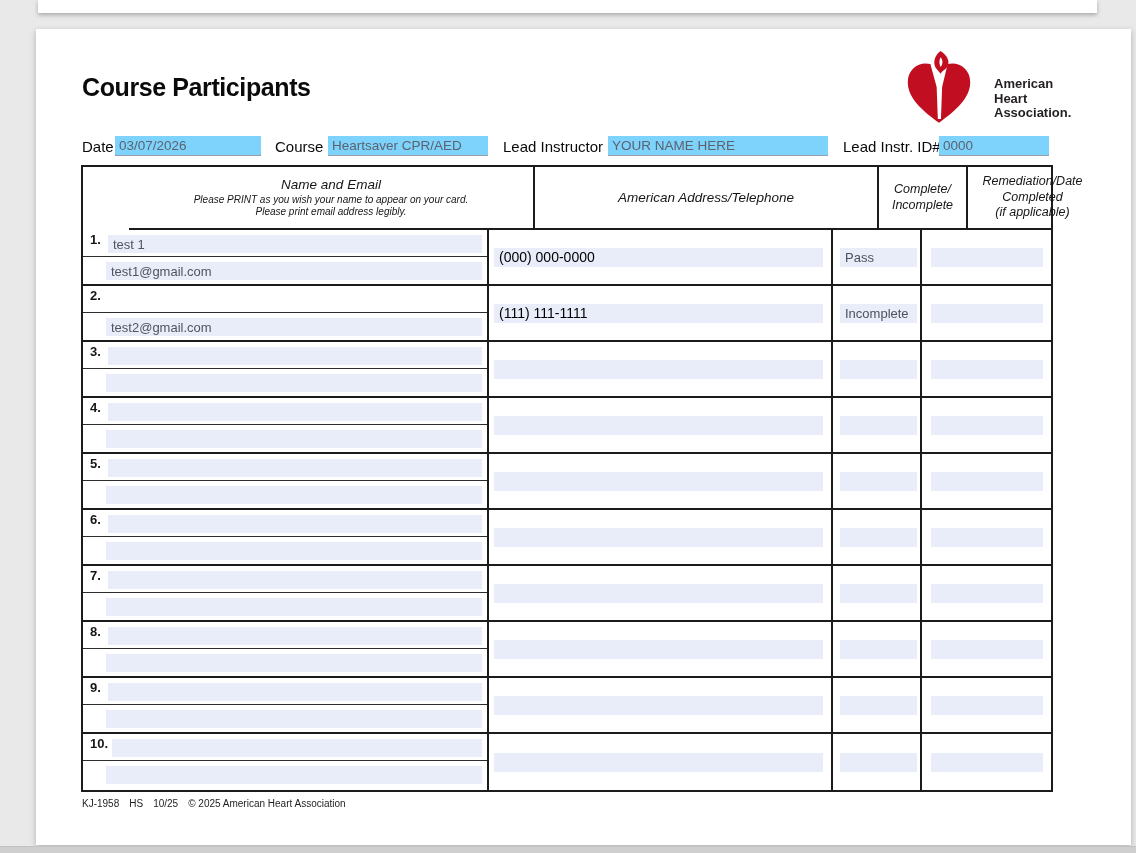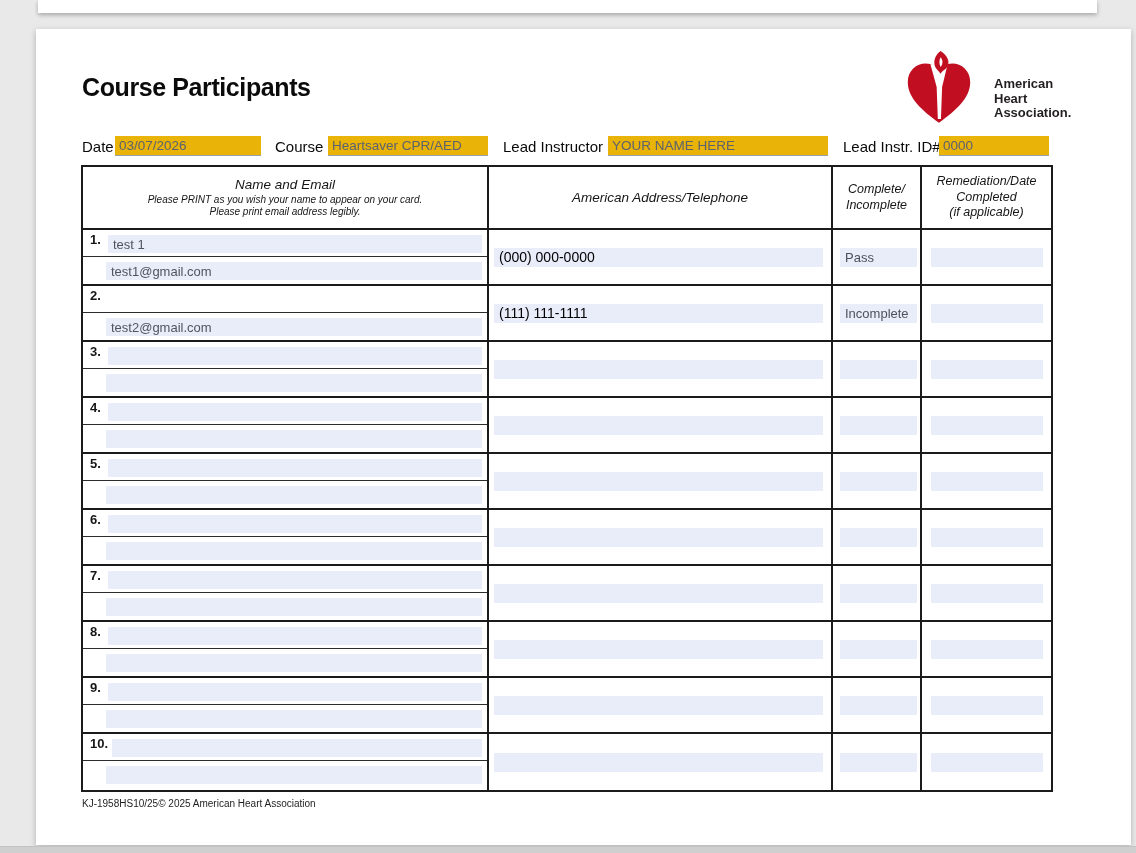--- a/index.html
+++ b/index.html
@@ -31,33 +31,33 @@
   .logo { position:absolute; left:864px; top:22px; display:flex; align-items:flex-end;gap:12px; }
   .logo svg { width:78px; height:75px; }
   .logo-text {
     margin-left:4px; padding-bottom:5px;
     font-size:13px; font-weight:bold; line-height:1.13; color:#231f20;
   }
   
   .meta-label { position:absolute; top:108px; font-size:15px; color:#0a0a0a; line-height:19px; }
   .meta-field {
     position:absolute; top:107px; height:20px;
-    background:#eab308; border-bottom:1px solid #99a0ab;
+    background:#7dd3fc; border-bottom:1px solid #99a0ab;
     font-size:13.5px; color:#5c626e; line-height:19px; padding-left:4px;
     overflow:hidden; white-space:nowrap;
   }
   
   .ptable {
     position:absolute; left:45px; top:136px; width:972px;
     border:2px solid #1b1b1b; background:#fff;
   }
   .trow { display:grid; grid-template-columns:406px 344px 89px 129px; }
   .cell { position:relative; }
   .cell.c1,.cell.c2,.cell.c3 { border-right:2px solid #1b1b1b; }
-  .thead { height:63px; border-bottom:2px solid #1b1b1b; }
+  .thead { height:63px; border-bottom:2px solid #1b1b1b;margin-left:46px; }
   .thead .cell { display:flex; flex-direction:column; align-items:center; justify-content:center; text-align:center; font-style:italic; color:#161616; }
   .h-title { font-size:13.5px; margin-bottom:2px; }
   .h-note { font-size:10px; line-height:1.25; }
   .h-mid { font-size:13.5px; }
   .h-small { font-size:12.5px; line-height:1.25; }
   .prow { height:56px; border-bottom:2px solid #1b1b1b; }
   .prow:last-child { border-bottom:none; }
   .prow .cell.c1 { display:flex; flex-direction:column; }
   .sub { height:27px; display:flex; }
   .sub.a { border-bottom:1px solid #2c2c2c; align-items:flex-end; padding:0 5px 3px 7px; }
@@ -67,21 +67,21 @@
     background:#e9ecf9; height:18px; display:flex; align-items:center;
     font-size:13px; color:#4e5460; padding-left:5px;
     overflow:hidden; white-space:nowrap;
   }
   .sub .field { flex:1; }
   .mail-cell,.comp-cell,.rem-cell { display:flex; align-items:center; }
   .phone-field { flex:1; margin:0 8px 0 5px; height:19px; font-size:14px; color:#000000; }
   .status-field { width:77px; margin-left:7px; height:19px; font-size:13px; color:#4c525c; }
   .rem-field { flex:1; margin:0 8px 0 9px; height:19px; }
   
-  .footer { position:absolute; left:46px; top:769px; font-size:10px; color:#1e1e1e; display:flex; gap:0; }
+  .footer { position:absolute; left:46px; top:769px; font-size:10px; color:#1e1e1e; display:flex; gap:10px; }
 </style>
 </head>
 <body>
 
 <div class="prev-page"></div>
 
 <div class="page">
 
   <div class="title">Course Participants</div>
 

